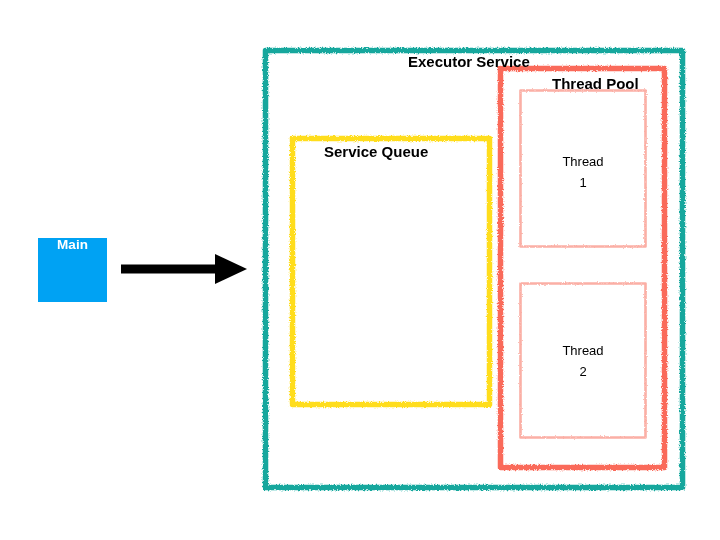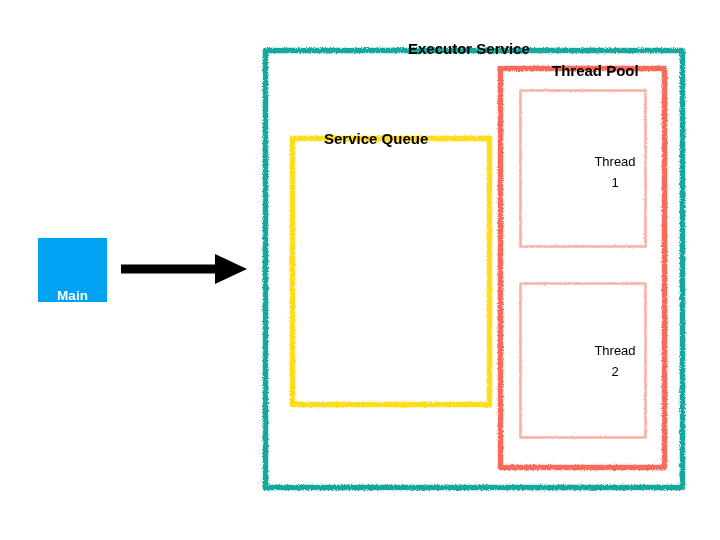--- a/index.html
+++ b/index.html
@@ -21,21 +21,21 @@
   .abs { position: absolute; }
 
   
   #main-box {
     left: 38px;
     top: 238px;
     width: 69px;
     height: 64px;
     background: #00a2f3;
     display: flex;
-    align-items: flex-end;
+    align-items: flex-start;
     justify-content: center;
   }
   #main-box .lbl {
     color: #ffffff;
     font-size: 13.5px;
     font-weight: bold;
     letter-spacing: 0.1px;
     line-height: 1;
   }
 
@@ -51,34 +51,34 @@
   .rough-box { pointer-events: none; }
 
   
   .group-label {
     font-size: 15px;
     font-weight: bold;
     color: #000000;
     white-space: nowrap;
     line-height: 1;
     background: transparent;
+    margin-top: 13px;
   }
   #label-executor  { left: 408px; top: 41px; }
   #label-threadpool{ left: 552px; top: 63px; }
   #label-blocking  { left: 324px; top: 131px; }
 
   
   .thread-label {
     font-size: 13px;
     font-weight: normal;
     color: #000000;
     text-align: center;
     line-height: 21px;
     width: 126px;
-    padding-left: 32px;
   }
   #thread-1-label { left: 520px; top: 151px; }
   #thread-2-label { left: 520px; top: 340px; }
 </style>
 </head>
 <body>
 
 <div id="canvas">
 
   <svg class="abs rough-box" style="left:0; top:0; width:720px; height:540px;" viewBox="0 0 720 540" xmlns="http://www.w3.org/2000/svg">

